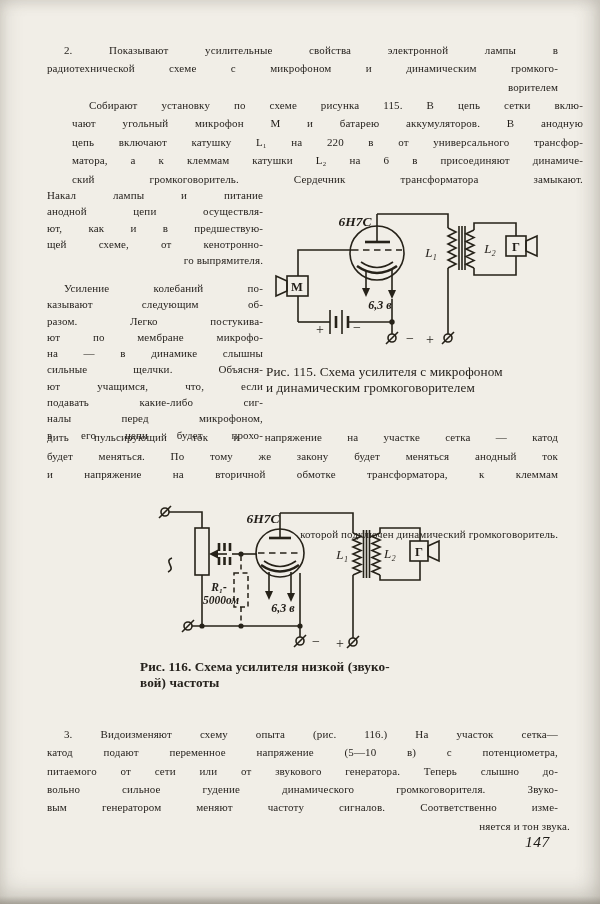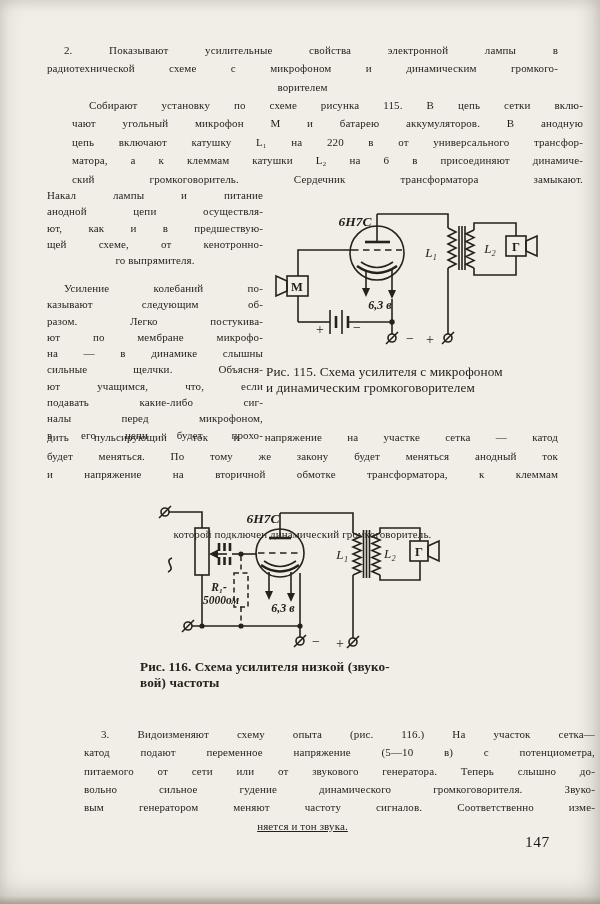--- a/index.html
+++ b/index.html
@@ -12,21 +12,21 @@
   .vignette{
     position:absolute;inset:0;pointer-events:none;
     box-shadow:inset 0 -10px 22px rgba(95,88,75,.28), inset -8px 0 18px rgba(95,88,75,.10), inset 0 4px 10px rgba(95,88,75,.07);
   }
   .bottom-edge{
     position:absolute;left:0;right:0;bottom:0;height:8px;pointer-events:none;
     background:linear-gradient(to bottom,rgba(110,104,92,0),rgba(110,104,92,.38));
   }
   .tb{position:absolute;font-size:11px;letter-spacing:.12px;color:#221e1a;}
   .jtext{white-space:pre-line;text-align:justify;text-align-last:justify;}
-  .ltext{white-space:pre-line;text-align:center;}
+  .ltext{white-space:pre-line;text-align:right;}
   .ind{text-indent:17px;}
   .lh-top{line-height:18.4px;}
   .lh-col{line-height:16.3px;}
   .lh-mid{line-height:18.5px;}
   .lh-bot{line-height:18.3px;}
   .caption{
     position:absolute;white-space:pre-line;text-align:left;
     font-size:13.2px;line-height:16.4px;letter-spacing:.1px;color:#26221d;
   }
   .pagenum{position:absolute;font-size:15.5px;letter-spacing:.5px;color:#1d1a16;}
@@ -228,23 +228,23 @@
     <polyline class="wire" points="380,575 380,580 420,580 420,561"></polyline>
     <rect class="wire" x="410" y="541" width="18" height="20"></rect>
     <polygon class="wire" points="428,546 439,541 439,561 428,556"></polygon>
     <text class="box-lbl" x="419" y="556" text-anchor="middle">Г</text>
   </g>
 </svg>
 
 <div class="caption" style="left:140px;top:659px;width:324px;font-weight:bold;">Рис. 116. Схема усилителя низкой (звуко-
 вой) частоты</div>
 
-<div class="tb jtext ind lh-bot" style="left:47px;top:725px;width:511px;margin-left:37px;">3. Видоизменяют схему опыта (рис. 116.) На участок сетка—
+<div class="tb jtext ind lh-bot" style="left:47px;top:725px;width:511px;">3. Видоизменяют схему опыта (рис. 116.) На участок сетка—
 катод подают переменное напряжение (5—10 в) с потенциометра,
 питаемого от сети или от звукового генератора. Теперь слышно до-
 вольно сильное гудение динамического громкоговорителя. Звуко-
 вым генератором меняют частоту сигналов. Соответственно изме-</div>
-<div class="tb ltext lh-bot" style="left:47px;top:817px;width:511px;text-decoration:underline;">няется и тон звука.</div>
-
-<div class="pagenum" style="left:525px;top:833px;">147</div>
+<div class="tb ltext lh-bot" style="left:59px;top:817px;width:511px;">няется и тон звука.</div>
+
+<div class="pagenum" style="left:525px;top:833px;font-style:italic;">147</div>
 
 <div class="vignette"></div>
 <div class="bottom-edge"></div>
 
 </body></html>

